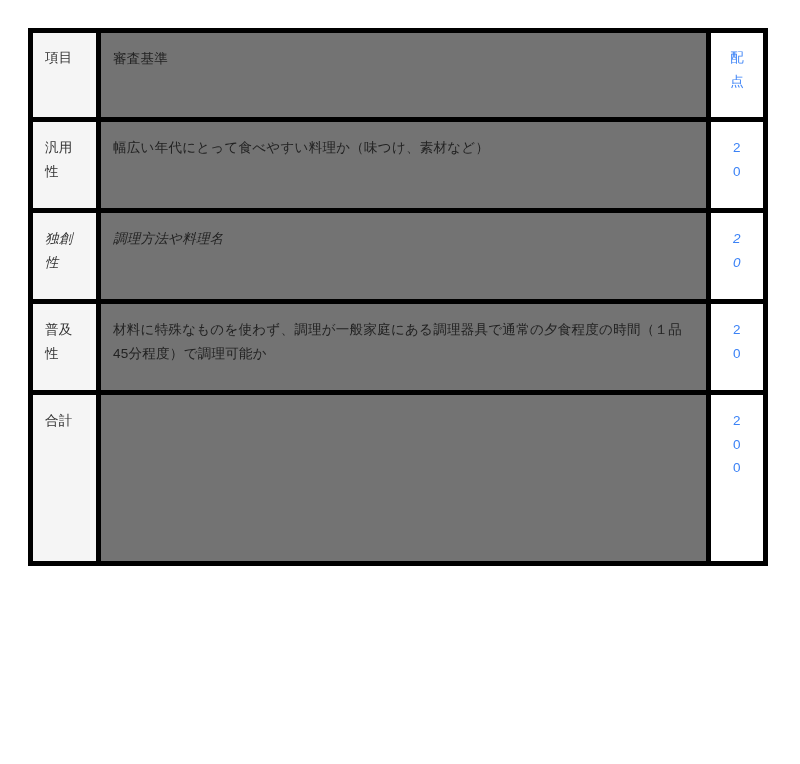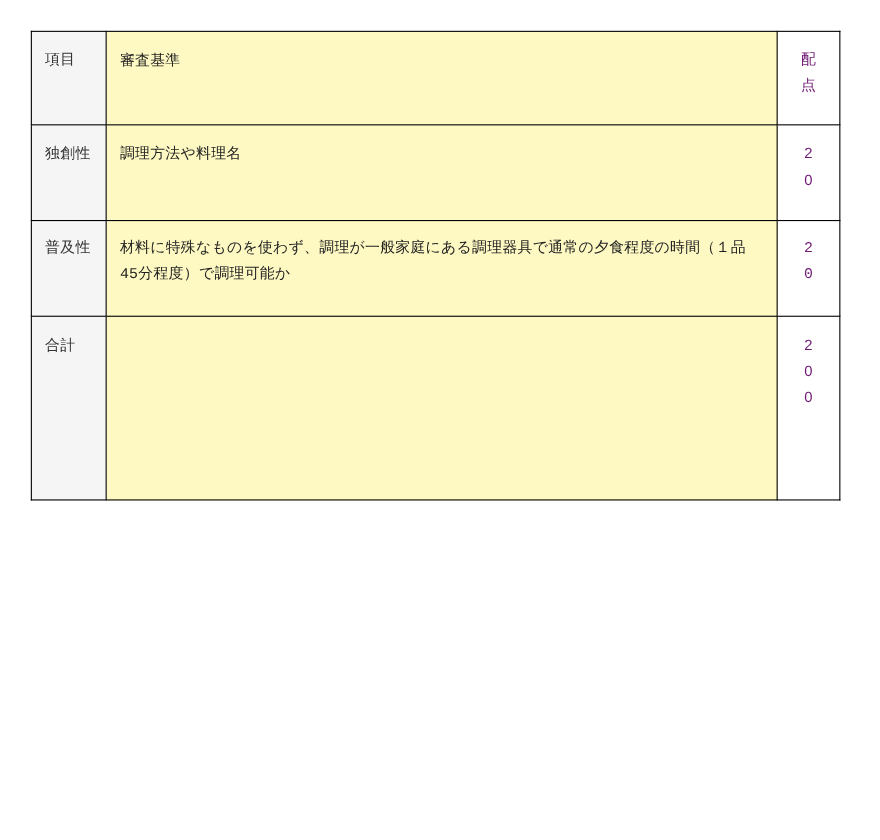--- a/index.html
+++ b/index.html
@@ -21,67 +21,67 @@
     box-sizing: border-box;
     padding: 28px 38px 0 28px;
   }
   table.criteria {
     border-collapse: collapse;
     width: 735px;
     table-layout: fixed;
     background: #ffffff;
   }
   table.criteria td {
-    border: 1px solid #000000;
+    border: 5px solid #000000;
     vertical-align: top;
     padding: 14px 12px 12px 12px;
     font-size: 13.5px;
     line-height: 1.75;
     letter-spacing: 0.02em;
   }
   
   col.c-item { width: 68px; }
   col.c-desc { width: 610px; }
   col.c-pts  { width: 57px; }
 
   td.item {
     background: #f5f5f5;
     color: #333333;
     white-space: normal;
     word-break: break-all;
     padding-left: 11px;
     padding-right: 8px;
   }
   td.desc {
-    background: #fef9c3;
+    background: #737373;
     color: #222222;
     padding-left: 14px;
     padding-right: 14px;
   }
   td.pts {
     background: #ffffff;
     text-align: center;
-    color: #701a75;
+    color: #3b82f6;
     padding-left: 6px;
     padding-right: 6px;
     line-height: 1.7;
   }
   td.pts .digits {
     display: block;
     width: 1em;
     margin: 0 auto;
     word-break: break-all;
     text-align: center;
   }
   
   tr.r-head td { height: 58px; }
   tr.r-motive td { height: 110px; }
   tr.r-general td { height: 60px; }
-  tr.r-original td { height: 60px; }
-  tr.r-spread td { height: 60px; font-family: Liberation Mono, monospace; }
+  tr.r-original td { height: 60px; font-style: italic; }
+  tr.r-spread td { height: 60px; }
   tr.r-local td { height: 78px; }
   tr.r-total td { height: 140px; }
 
   tr.r-head td.item, tr.r-head td.pts { padding-top: 13px; }
 </style>
 </head>
 <body>
 
 <div class="page">
   <table class="criteria">
@@ -89,20 +89,27 @@
       <col class="c-item">
       <col class="c-desc">
       <col class="c-pts">
     </colgroup>
     <tbody>
       <tr class="r-head">
         <td class="item">項目</td>
         <td class="desc">審査基準</td>
         <td class="pts">
             <span class="digits">配点</span>
+          </td>
+      </tr>
+      <tr class="r-general">
+        <td class="item">汎用性</td>
+        <td class="desc">幅広い年代にとって食べやすい料理か（味つけ、素材など）</td>
+        <td class="pts">
+            <span class="digits">20</span>
           </td>
       </tr>
       <tr class="r-original">
         <td class="item">独創性</td>
         <td class="desc">調理方法や料理名</td>
         <td class="pts">
             <span class="digits">20</span>
           </td>
       </tr>
       <tr class="r-spread">

